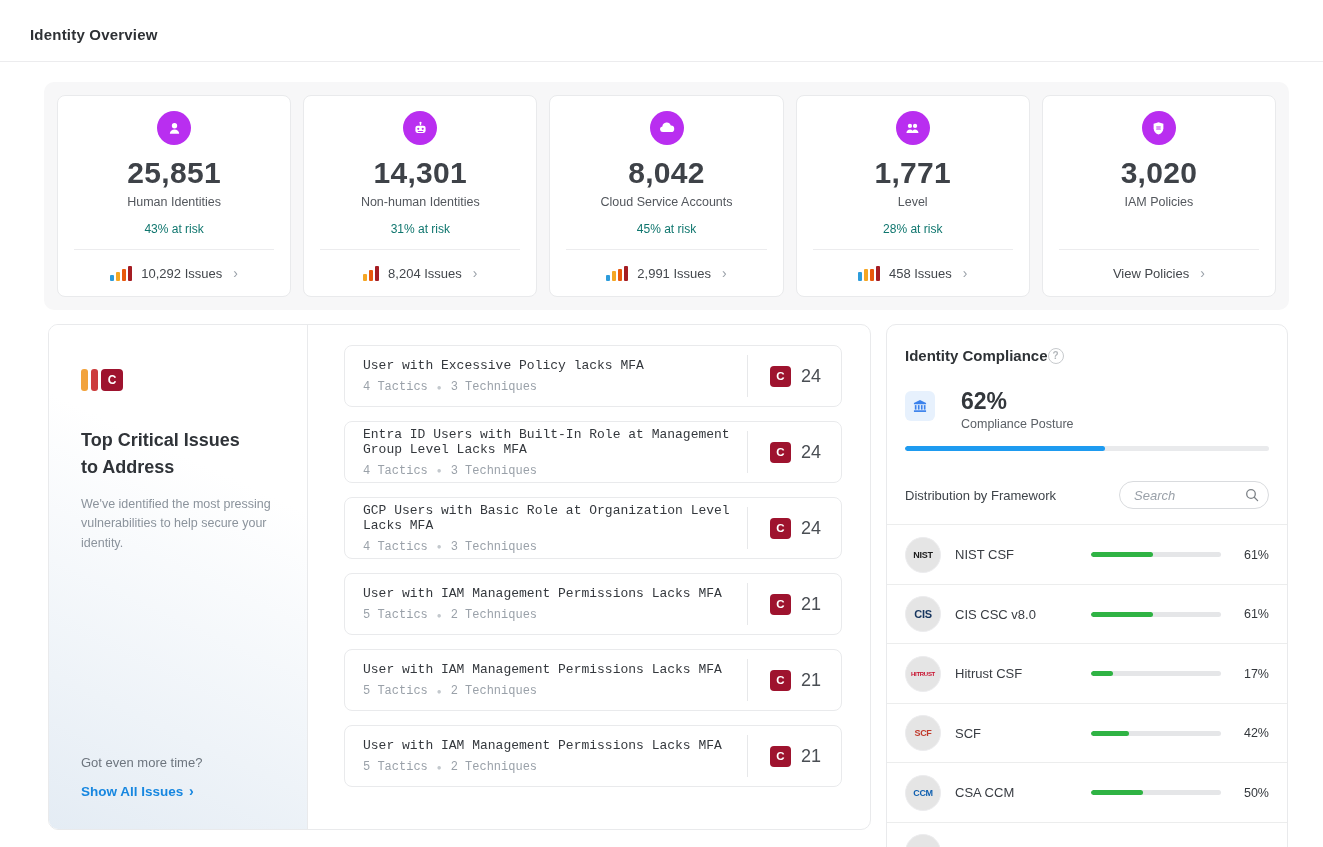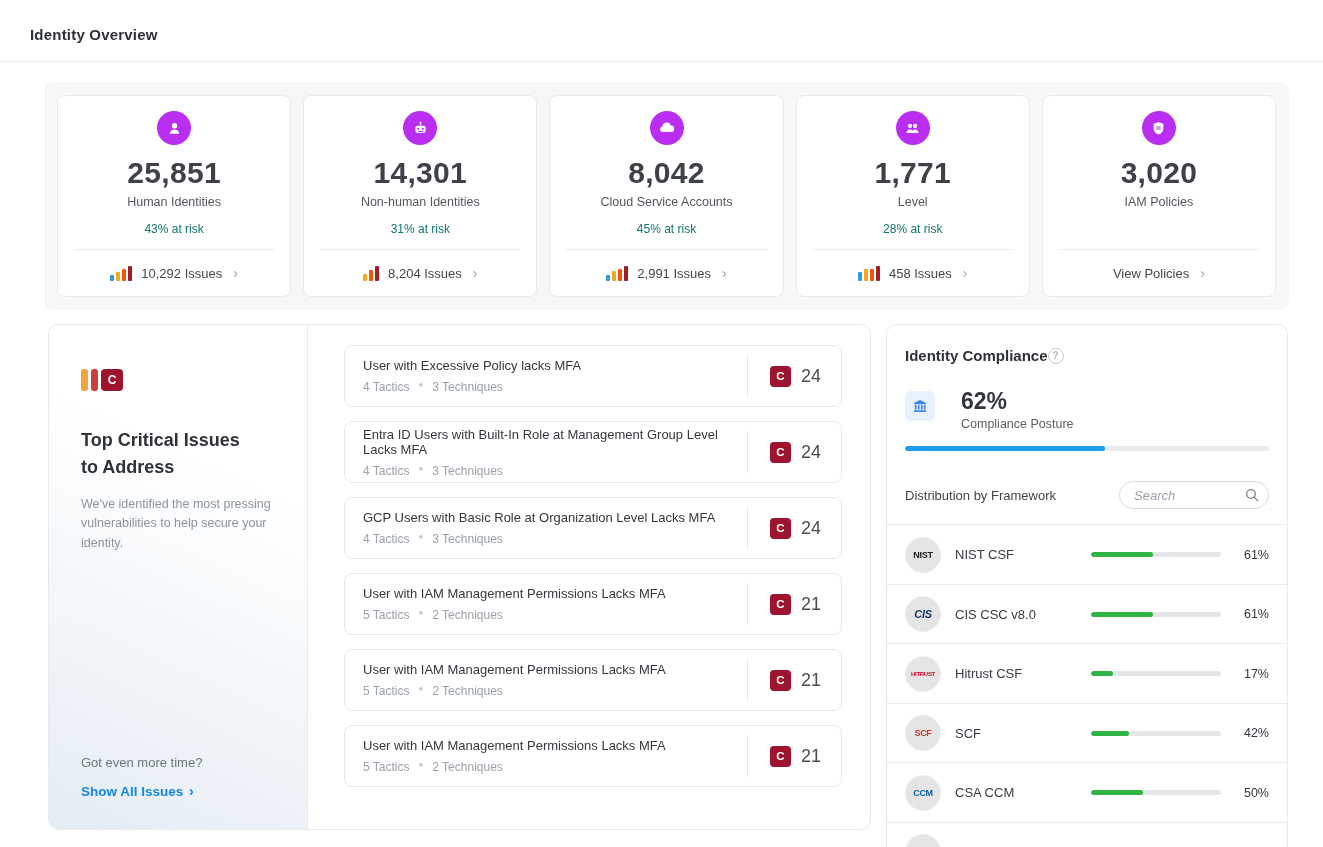--- a/index.html
+++ b/index.html
@@ -66,23 +66,23 @@
   .intro-spacer { flex:1; }
   .intro-question { font-size:13px; color:#6d757e; margin-bottom:13px; }
   .intro-link { font-size:13.5px; font-weight:700; color:#1787e0; cursor:pointer; }
   .intro-link .chevron { color:#1787e0; }
 
   .issues-list { flex:1; padding:20px 28px 20px 36px; display:flex; flex-direction:column; gap:14px; }
   .issue-row {
     border:1px solid #e9eaec; border-radius:8px; height:62px; flex:none;
     display:flex; align-items:center; padding:0 20px 0 18px; background:#fff; cursor:pointer;
   }
-  .issue-main { flex:1; min-width:0; }
+  .issue-main { flex:1; min-width:0;font-family:Liberation Mono, monospace; }
   .issue-title { font-size:13px; color:#34383d; margin-bottom:7px; }
-  .issue-meta { font-size:12px; color:#9aa1a9; display:flex; align-items:flex-start; gap:9px; }
+  .issue-meta { font-size:12px; color:#9aa1a9; display:flex; align-items:center; gap:9px; }
   .issue-meta .dot { font-size:8px; color:#c3c8cd; }
   .issue-sep { width:1px; height:42px; background:#e7e8ea; margin-right:22px; }
   .sev-badge {
     width:21px; height:21px; border-radius:4px; background:#9e132e; color:#fff;
     font-size:11.5px; font-weight:700; display:flex; align-items:center; justify-content:center;
   }
   .issue-count { width:30px; text-align:right; font-size:18px; color:#4a4e54; }
 
   
   .compliance-card {
@@ -385,21 +385,21 @@
     <div id="framework-list">
         <div class="framework-row">
           <div class="fw-logo" style="color: rgb(27, 27, 27); font-size: 9px;">NIST</div>
           <div class="fw-name">NIST CSF</div>
           <div class="fw-bar">
             <div class="fill" style="width: 48%; background: rgb(47, 179, 68);"></div>
           </div>
           <div class="fw-pct">61%</div>
         </div>
         <div class="framework-row">
-          <div class="fw-logo" style="color: rgb(22, 53, 94); font-size: 11px; font-style: italic;">CIS</div>
+          <div class="fw-logo" style="color: rgb(22, 53, 94); font-size: 11px;">CIS</div>
           <div class="fw-name">CIS CSC v8.0</div>
           <div class="fw-bar">
             <div class="fill" style="width: 48%; background: rgb(47, 179, 68);"></div>
           </div>
           <div class="fw-pct">61%</div>
         </div>
         <div class="framework-row">
           <div class="fw-logo" style="color: rgb(200, 16, 46); font-size: 6px;">HITRUST</div>
           <div class="fw-name">Hitrust CSF</div>
           <div class="fw-bar">

